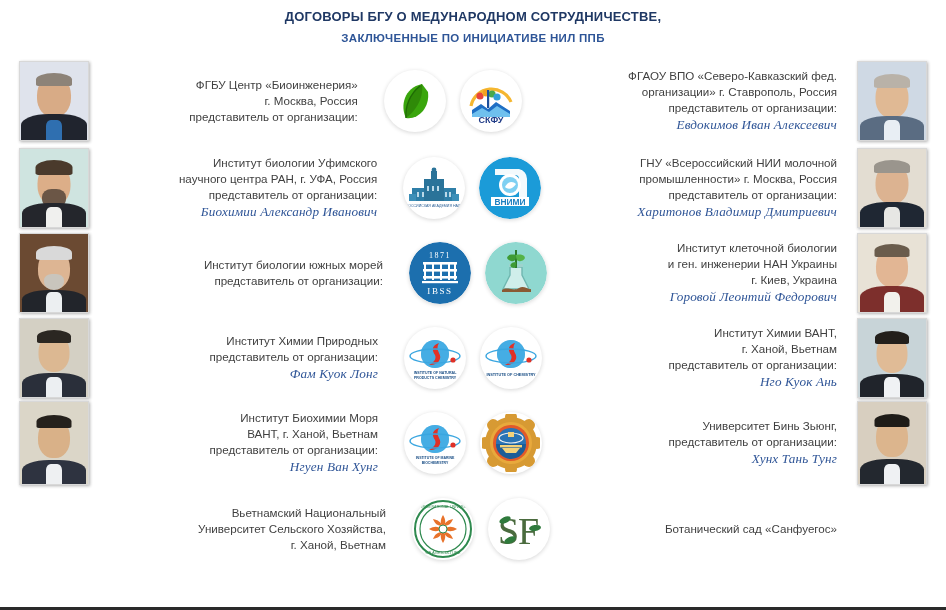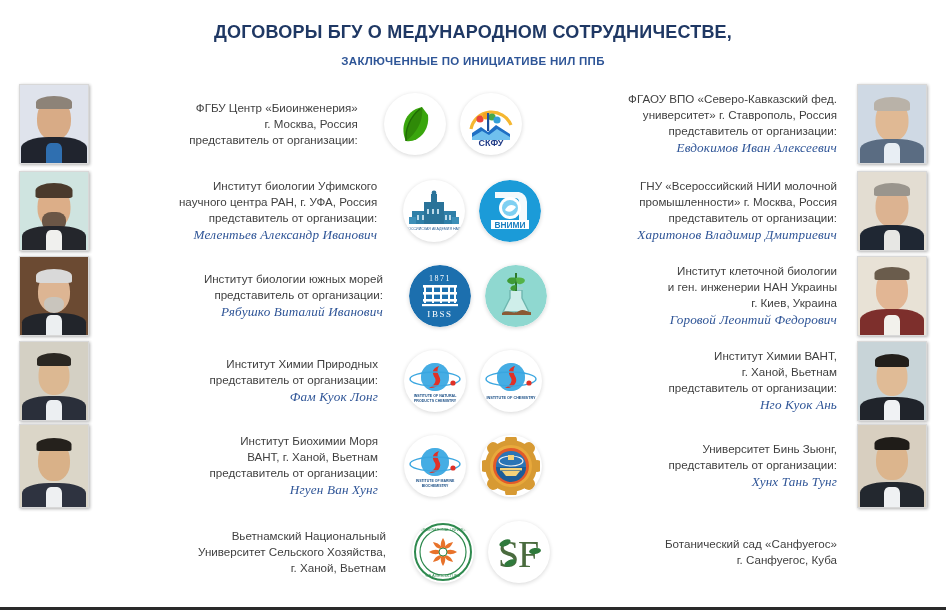--- a/index.html
+++ b/index.html
@@ -23,25 +23,25 @@
     border-bottom: 3px solid #2a2a2a;
   }
 
   
   .header {
     padding-top: 10px;
     text-align: center;
   }
   .title {
     color: #1f3864;
-    font-size: 18px;
+    font-size: 13px;
     font-weight: bold;
     letter-spacing: 0.2px;
     line-height: 1.15;
-    margin: 12px;
+    margin: 0;
     font-family: "Liberation Sans", sans-serif;
   }
   .subtitle {
     color: #2e5597;
     font-size: 11.5px;
     font-weight: bold;
     letter-spacing: 0.3px;
     margin-top: 7px;
     font-family: "Liberation Sans", sans-serif;
   }
@@ -194,21 +194,21 @@
             <circle cx="33" cy="21" r="3.6" fill="#34a0d8"></circle>
             <rect x="23" y="14" width="2.2" height="18" fill="#1c4f9c"></rect>
             <path d="M8 34 L17 28 L24 33 L32 26 L46 35 L46 40 L8 40 Z" fill="#1f6fc4"></path>
             <path d="M8 38 L18 32 L25 36 L33 30 L46 38 L46 41 L8 41 Z" fill="#6fc0ee"></path>
             <text x="27" y="47" font-family="Liberation Sans, sans-serif" font-size="9" font-weight="bold" fill="#1f3a86" text-anchor="middle">СКФУ</text>
           </svg>
         </div>
       </div>
       <div class="text-cell right">
         <div class="org-line">ФГАОУ ВПО «Северо-Кавказский фед.</div>
-        <div class="org-line">университет» г. Ставрополь, Россия</div>
+        <div class="org-line">организации» г. Ставрополь, Россия</div>
         <div class="rep-label">представитель от организации:</div>
         <div class="person">Евдокимов Иван Алексеевич</div>
       </div>
       <div class="photo-cell">
         <div class="photo">
           <div class="bg" style="background:#cfd9e4"></div>
           <div class="head" style="top:15px;width:33px;height:41px;background:#e0b994"></div>
           <div class="hair" style="top:12px;width:36px;height:14px;background:#b9b2a8"></div>
           <div class="body" style="width:64px;height:24px;background:#5a6c82"></div>
           <div class="shirt" style="background:#e8eef4"></div>
@@ -224,21 +224,21 @@
           <div class="hair" style="top:11px;width:37px;height:15px;background:#4a3a2c"></div>
           <div class="head" style="top:40px;width:24px;height:20px;background:#6b5646;border-radius:40% 40% 50% 50%"></div>
           <div class="body" style="width:64px;height:24px;background:#24262c"></div>
           <div class="shirt" style="background:#f0f0ee"></div>
         </div>
       </div>
       <div class="text-cell left">
         <div class="org-line">Институт биологии Уфимского</div>
         <div class="org-line">научного центра РАН, г. УФА, Россия</div>
         <div class="rep-label">представитель от организации:</div>
-        <div class="person">Мелентьев Александр Иванович</div>
+        <div class="person">Биохимии Александр Иванович</div>
       </div>
       <div class="logos-cell">
         <div class="logo">
           <svg width="54" height="44" viewBox="0 0 54 44">
             <rect x="5" y="22" width="44" height="13" fill="#2f7fa8"></rect>
             <rect x="17" y="13" width="20" height="22" fill="#2a7399"></rect>
             <rect x="24" y="5" width="6" height="10" fill="#2a7399"></rect>
             <circle cx="27" cy="4" r="2.4" fill="#2a7399"></circle>
             <rect x="2" y="28" width="7" height="7" fill="#3d8fb8"></rect>
             <rect x="45" y="28" width="7" height="7" fill="#3d8fb8"></rect>
@@ -290,21 +290,20 @@
           <div class="head" style="top:15px;width:32px;height:40px;background:#ddb593"></div>
           <div class="hair" style="top:12px;width:36px;height:14px;background:#d9d9d9"></div>
           <div class="head" style="top:40px;width:20px;height:16px;background:#c9c5bd;border-radius:40% 40% 50% 50%"></div>
           <div class="body" style="width:64px;height:22px;background:#22252b"></div>
           <div class="shirt" style="background:#eceff1"></div>
         </div>
       </div>
       <div class="text-cell left">
         <div class="org-line">Институт биологии южных морей</div>
         <div class="rep-label">представитель от организации:</div>
-        <div class="person">Рябушко Виталий Иванович</div>
       </div>
       <div class="logos-cell">
         <div class="logo">
           <svg width="62" height="62" viewBox="0 0 62 62">
             <circle cx="31" cy="31" r="31" fill="#1c6fae"></circle>
             <text x="31" y="16" font-family="Liberation Serif, serif" font-size="8" fill="#ffffff" text-anchor="middle" letter-spacing="1.5">1871</text>
             <g fill="#ffffff">
               <rect x="14" y="20" width="34" height="2.6"></rect>
               <rect x="14" y="27" width="34" height="2.6"></rect>
               <rect x="14" y="34" width="34" height="2.6"></rect>
@@ -507,21 +506,20 @@
             <text x="6" y="40" font-family="Liberation Serif, serif" font-size="38" fill="#4a6b3e">S</text>
             <text x="26" y="40" font-family="Liberation Serif, serif" font-size="38" fill="#4a6b3e">F</text>
             <ellipse cx="13" cy="16" rx="6" ry="3" fill="#2f7a3c" transform="rotate(-25 13 16)"></ellipse>
             <ellipse cx="18" cy="36" rx="6" ry="3" fill="#2f7a3c" transform="rotate(-25 18 36)"></ellipse>
             <ellipse cx="43" cy="24" rx="6" ry="3" fill="#2f7a3c" transform="rotate(-8 43 24)"></ellipse>
           </svg>
         </div>
       </div>
       <div class="text-cell right">
         <div class="org-line">Ботанический сад «Санфуегос»</div>
-        <div class="org-line">г. Санфуегос, Куба</div>
       </div>
       <div class="photo-cell">
         <div class="photo photo-empty"></div>
       </div>
     </div>
 
   </div>
 </div>
 
 </body></html>

